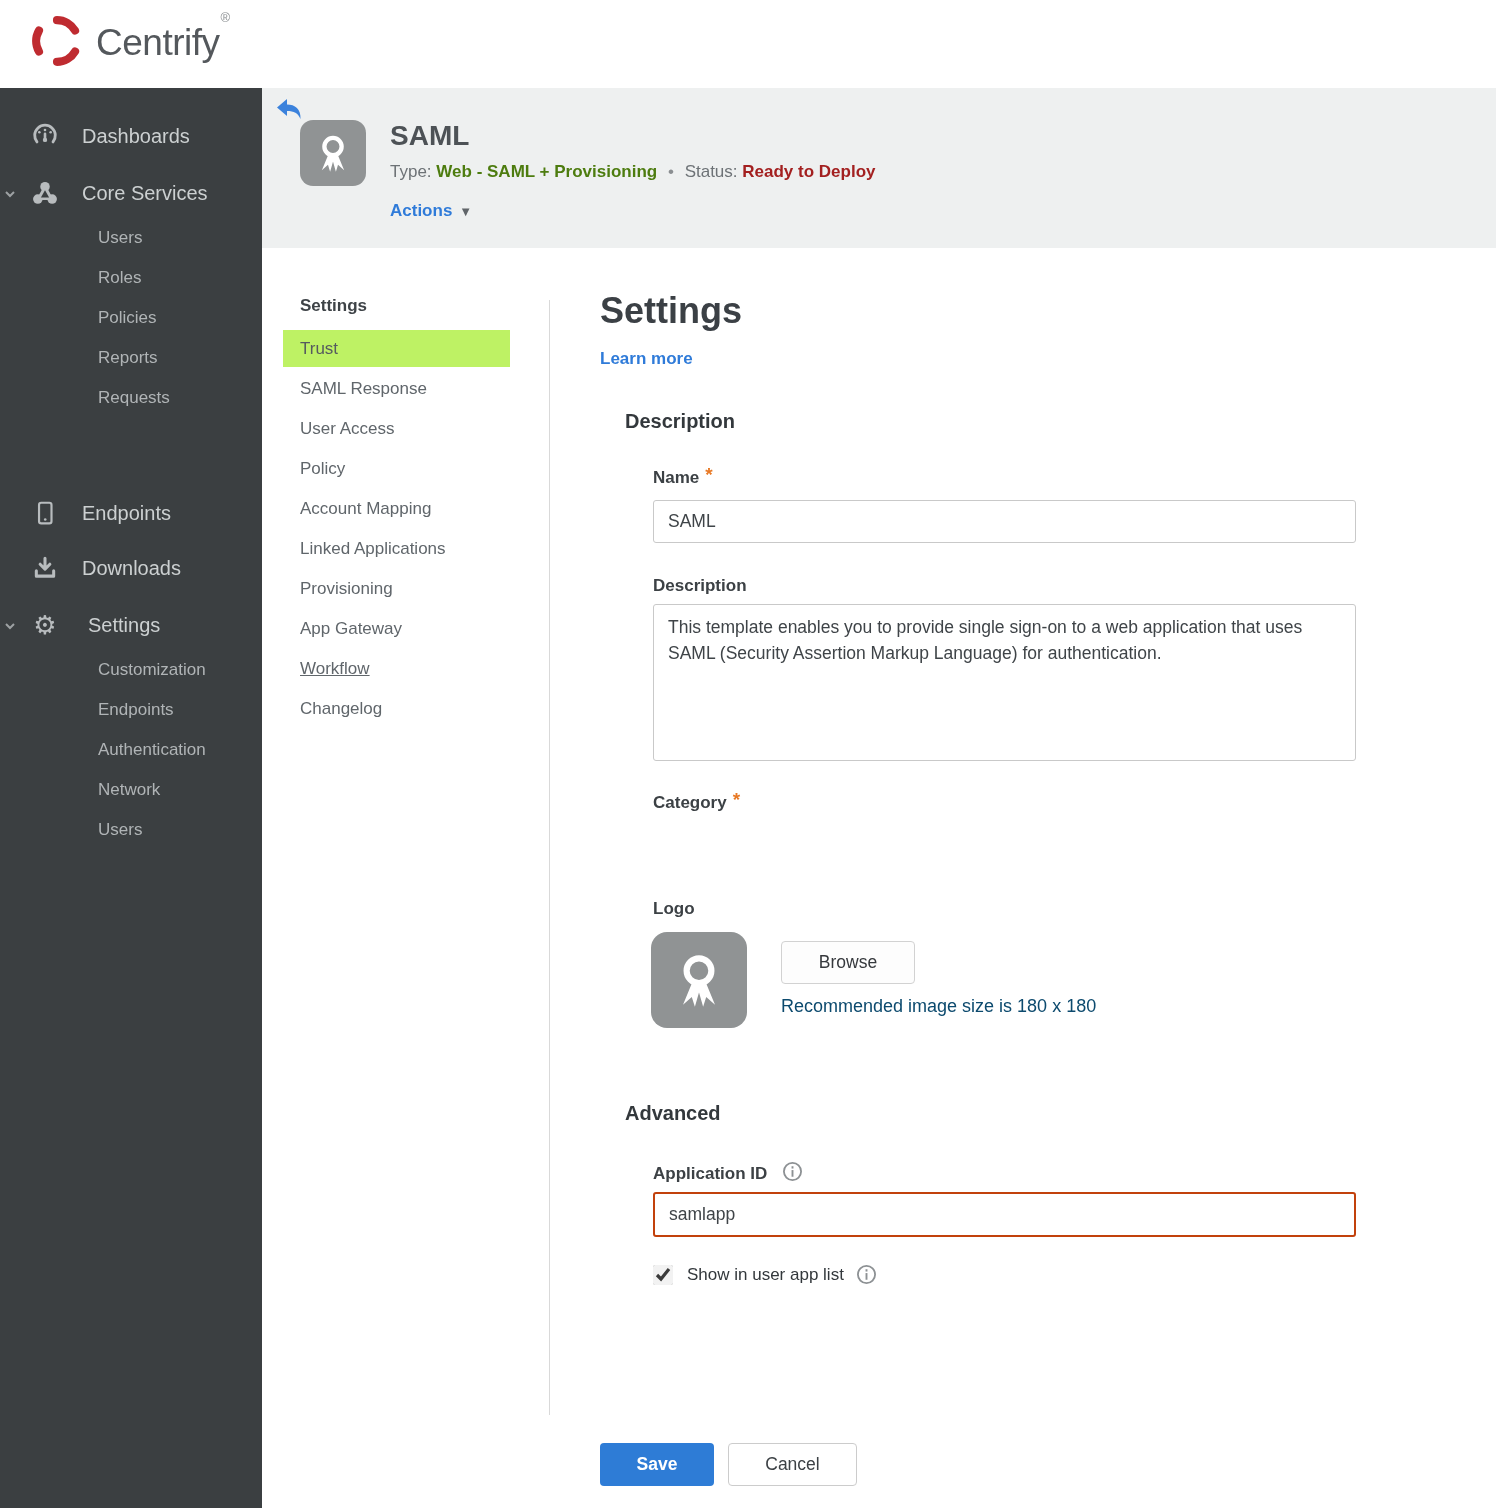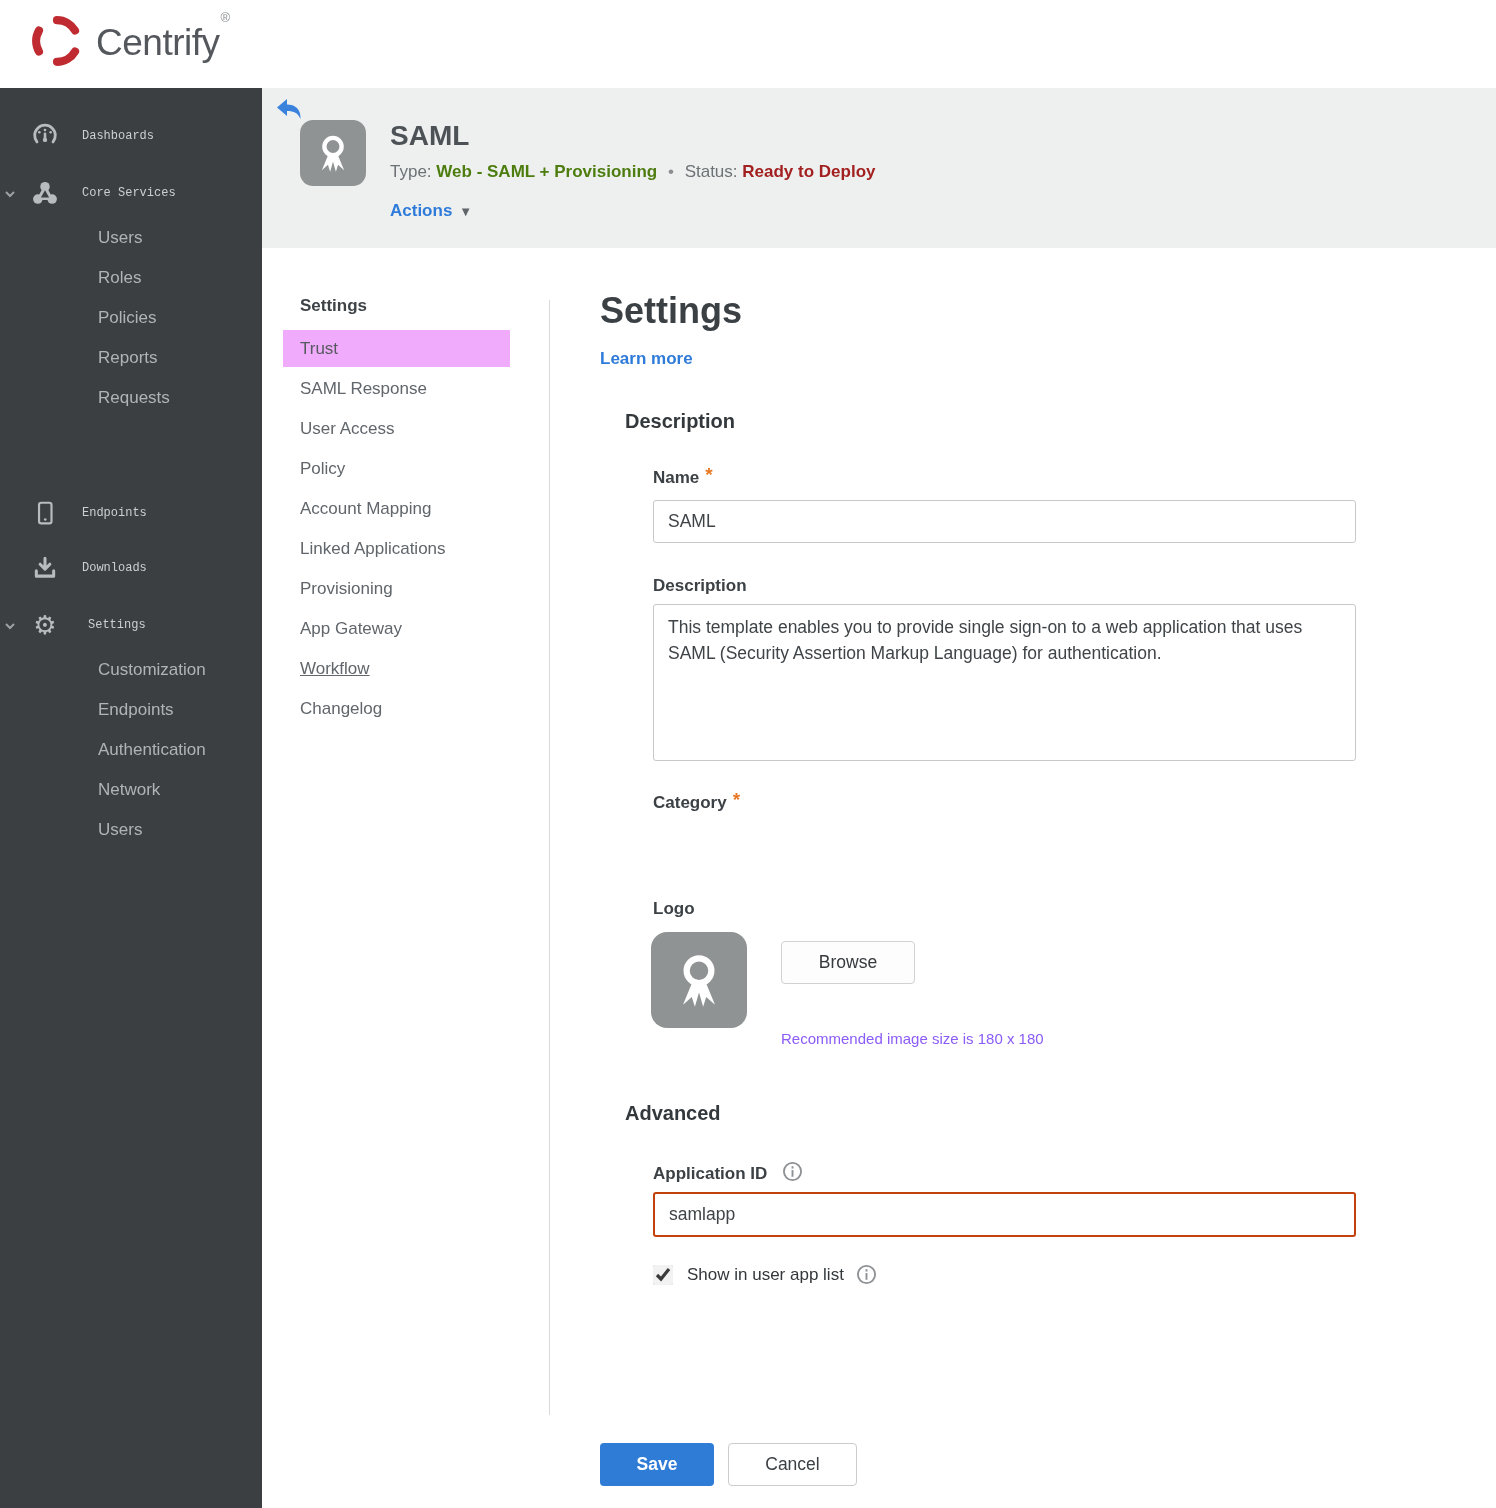--- a/index.html
+++ b/index.html
@@ -11,21 +11,21 @@
   
   #top-header { left:0; top:0; width:1496px; height:74px; background:#ffffff; }
   #brand { left:28px; top:12px; display:flex; align-items:center; gap:10px; }
   #brand-text { font-size:37px; color:#54585c; letter-spacing:-0.5px; }
   #brand-reg { font-size:13px; color:#8a8e91; vertical-align:top; position:relative; top:-12px; left:1px; }
 
   
   #sidebar { left:0; top:88px; width:262px; height:1420px; background:#3b3f41; }
   .side-row { position:absolute; left:0; width:262px; height:40px; display:flex; align-items:center; cursor:pointer; }
   .side-icon { position:absolute; left:32px; width:26px; height:26px; display:flex; align-items:center; justify-content:center; }
-  .side-label { position:absolute; left:82px; font-size:12px; color:#ccd0d1;font-family:Liberation Mono, monospace; }
+  .side-label { position:absolute; left:82px; font-size:20px; color:#ccd0d1; }
   .side-sub { position:absolute; left:98px; font-size:17px; color:#b0b4b6; cursor:pointer; }
   .side-chevron { position:absolute; left:3px; width:14px; height:12px; }
   #row-apps { top:345px; height:46px; background:#242829; border-top:1px solid #1a1d1e; border-bottom:1px solid #1a1d1e; }
   #row-apps .side-label { color:#ffffff; font-weight:bold; }
   .gear-glyph { font-size:26px; color:#b8bcbe; line-height:1; }
 
   
   #app-band { left:262px; top:88px; width:1234px; height:160px; background:#eef0f0; }
   #back-arrow { left:14px; top:10px; width:26px; height:22px; cursor:pointer; }
   #app-icon { left:38px; top:32px; width:66px; height:66px; background:#909394; border-radius:13px; display:flex; align-items:center; justify-content:center; }
@@ -33,35 +33,35 @@
   #app-meta { left:128px; top:74px; font-size:17px; color:#6d7276; }
   #app-meta b.type-val { color:#4d7c0f; }
   #app-meta .status-val { color:#a32020; font-weight:bold; }
   #app-meta .dot { color:#8a8e91; padding:0 6px; }
   #actions-link { left:128px; top:113px; font-size:17px; font-weight:bold; color:#2f7bd9; cursor:pointer; }
   #actions-caret { font-size:13px; color:#606569; margin-left:7px; font-weight:normal; }
 
   
   #subnav-header { left:300px; top:296px; font-size:17px; font-weight:bold; color:#3e4347; }
   .subnav-item { position:absolute; left:283px; width:227px; height:37px; line-height:37px; padding-left:17px; font-size:17px; color:#60666b; cursor:pointer; }
-  .subnav-item.active { background:#f0abfc; color:#565b5f; }
+  .subnav-item.active { background:#bef264; color:#565b5f; }
   #v-divider { left:549px; top:300px; width:1px; height:1115px; background:#d9d9d9; }
 
   
   #main-title { left:600px; top:290px; font-size:36px; font-weight:bold; color:#3b4045; }
   #learn-more { left:600px; top:349px; font-size:17px; font-weight:bold; color:#2f7bd9; cursor:pointer; }
   .section-h { position:absolute; font-size:20px; font-weight:bold; color:#33383c; }
   .field-label { position:absolute; font-size:17px; font-weight:bold; color:#3c4145; }
   .req { color:#e87925; font-size:19px; font-weight:bold; margin-left:6px; position:relative; top:-2px; }
   .txt-input { position:absolute; left:653px; width:703px; height:43px; border:1px solid #c9c9c9; border-radius:3px; background:#ffffff; font-family:"Liberation Sans", sans-serif; font-size:17.5px; color:#3f4448; padding:0 14px; outline:none; }
   #desc-textarea { position:absolute; left:653px; top:604px; width:703px; height:157px; border:1px solid #c9c9c9; border-radius:3px; background:#ffffff; font-family:"Liberation Sans", sans-serif; font-size:17.5px; color:#3f4448; padding:10px 14px; line-height:1.47; resize:none; outline:none; }
   #appid-input { border:2px solid #c2410c; height:45px; }
   #logo-box { left:651px; top:932px; width:96px; height:96px; background:#909394; border-radius:16px; display:flex; align-items:center; justify-content:center; }
   #browse-btn { left:781px; top:941px; width:134px; height:43px; background:#fdfdfd; border:1px solid #d2d2d2; border-radius:4px; font-size:17.5px; color:#36393d; font-family:"Liberation Sans", sans-serif; cursor:pointer; }
-  #logo-hint { left:781px; top:996px; font-size:15px; color:#8b5cf6;margin-top:34px; }
+  #logo-hint { left:781px; top:996px; font-size:18px; color:#0c4a6e; }
   .info-svg { position:relative; top:3px; margin-left:10px; }
   #checkbox-row { left:653px; top:1264px; display:flex; align-items:center; }
   #show-checkbox { width:20px; height:20px; accent-color:#f2f2f2; cursor:pointer; }
   #checkbox-label { font-size:17px; font-weight:normal; color:#33383c; margin-left:14px; }
   #save-btn { left:600px; top:1443px; width:114px; height:43px; background:#2e7cd6; border:none; border-radius:4px; color:#ffffff; font-weight:bold; font-size:17.5px; font-family:"Liberation Sans", sans-serif; cursor:pointer; }
   #cancel-btn { left:728px; top:1443px; width:129px; height:43px; background:#ffffff; border:1px solid #cccccc; border-radius:4px; color:#3c4145; font-size:17.5px; font-family:"Liberation Sans", sans-serif; cursor:pointer; }
 </style>
 </head>
 <body>
 

